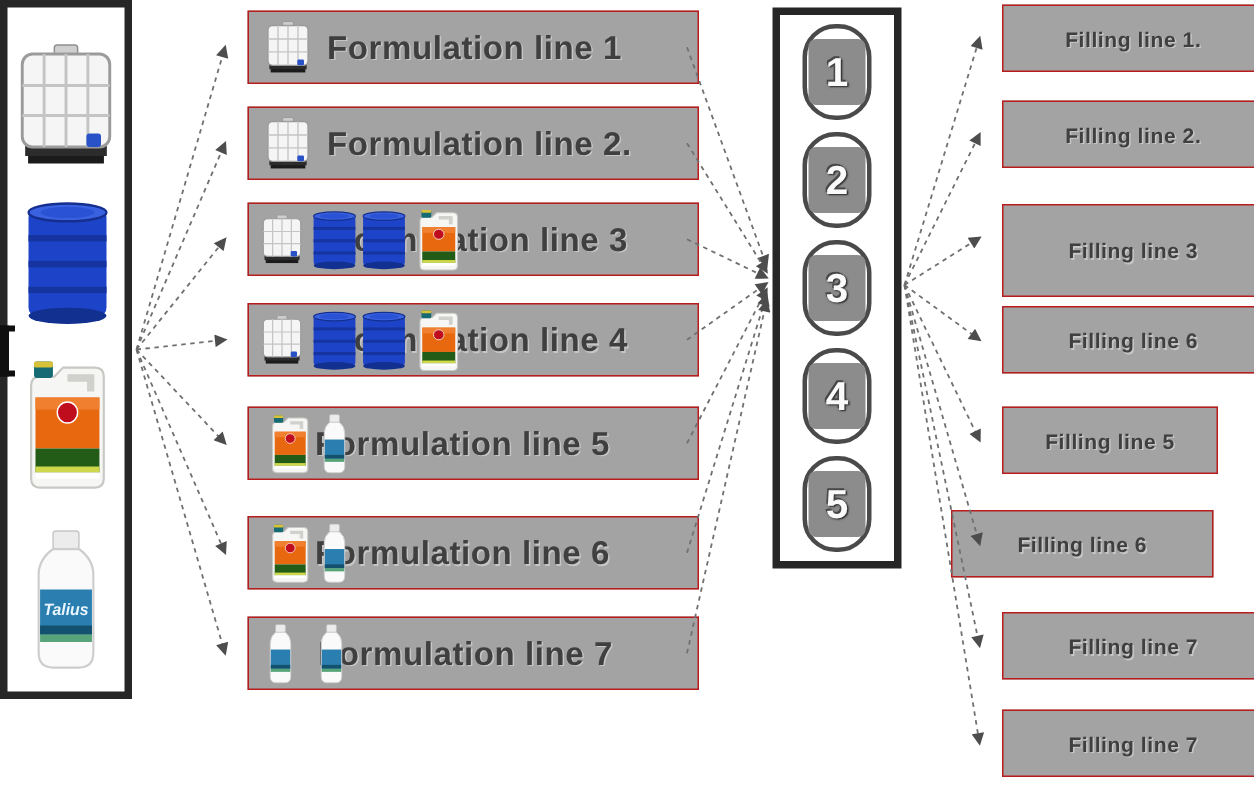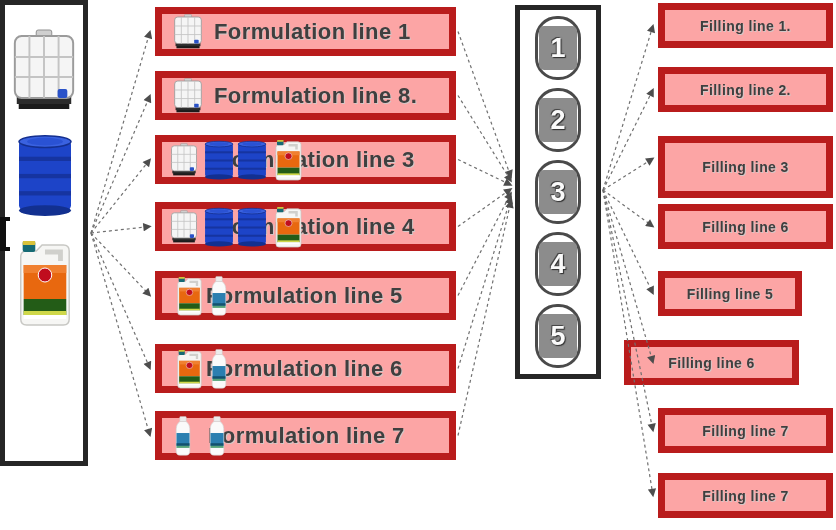--- a/index.html
+++ b/index.html
@@ -1,19 +1,19 @@
 <!DOCTYPE html>
 <html><head>
 <meta charset="utf-8">
 <style>
   html,body{margin:0;padding:0;background:#fff;}
   .canvas{position:relative;width:836px;height:530px;background:#ffffff;
           font-family:"Liberation Sans",sans-serif;overflow:hidden;}
   .panel{position:absolute;box-sizing:border-box;background:#ffffff;border:5px solid #262626;}
-  .rowbox{position:absolute;box-sizing:border-box;background:#fca5a5;border:7px solid #b91c1c;}
+  .rowbox{position:absolute;box-sizing:border-box;background:#a3a3a3;border:1px solid #b91c1c;margin-left:10px;}
   .rowlabel{position:absolute;top:50%;transform:translateY(-50%);
             font-weight:bold;font-size:22px;color:#3f3f3f;letter-spacing:.4px;white-space:nowrap;
             text-shadow:1px 1px 0 rgba(205,205,205,.85);}
   .rowlabel.center{left:0;width:100%;text-align:center;font-size:14px;}
   .icon{position:absolute;top:50%;transform:translateY(-50%);display:block;}
   .icon svg{display:block;width:100%;height:100%;}
   .product{position:absolute;}
   .product svg{display:block;width:100%;height:100%;}
   .capsule{position:absolute;box-sizing:border-box;border:3px solid #4a4a4a;border-radius:22px;background:#fff;}
   .cap-body{position:absolute;left:1px;right:1px;top:7px;bottom:7px;background:#8c8c8c;border-radius:5px;}
@@ -57,38 +57,48 @@
           <rect x="10" y="2" width="13" height="4" rx="1" fill="#d8c23a"></rect>
           <path d="M33 13 h16 v9" fill="none" stroke="#d0d0cc" stroke-width="5"></path>
           <rect x="11" y="26" width="44" height="34" fill="#e8680f"></rect>
           <rect x="11" y="26" width="44" height="8" fill="#f08030"></rect>
           <circle cx="33" cy="36" r="7" fill="#c00d1e" stroke="#ffffff" stroke-width="1"></circle>
           <rect x="11" y="60" width="44" height="16" fill="#235c17"></rect>
           <rect x="11" y="72" width="44" height="4" fill="#cfd84a"></rect>
           <rect x="11" y="76" width="44" height="4" fill="#ffffff"></rect>
         </svg>
       </div>
+      <div class="product" style="left: 15px; top: 348px; width: 48px; height: 94px;">
+        <svg viewBox="0 0 50 94" preserveAspectRatio="none">
+          <rect x="16" y="1" width="18" height="12" rx="2" fill="#ececec" stroke="#c6c6c6"></rect>
+          <path d="M16 13 Q6 20 6 30 V82 Q6 92 16 92 H34 Q44 92 44 82 V30 Q44 20 34 13 Z" fill="#fafafa" stroke="#cdcdcd" stroke-width="1.5"></path>
+          <rect x="7" y="40" width="36" height="30" fill="#2b7fb0"></rect>
+          <text x="25" y="57" font-size="11" font-style="italic" font-weight="bold" fill="#eaf6ff" text-anchor="middle" font-family="Liberation Sans, sans-serif">Talius</text>
+          <rect x="7" y="64" width="36" height="6" fill="#13516e"></rect>
+          <rect x="7" y="70" width="36" height="5" fill="#2e8f5a" opacity=".8"></rect>
+        </svg>
+      </div>
     </div>
   <div class="bracket"></div>
   <div id="formulation-column">
       <div class="rowbox" style="left: 155px; top: 7px; width: 301px; height: 49px;">
         <span class="rowlabel" style="left: 52px;">Formulation line 1</span>
         <span class="icon" style="left: 10px; width: 32px; height: 36px;">
           <svg viewBox="0 0 72 84" preserveAspectRatio="none">
             <rect x="10" y="74" width="52" height="6" fill="#1b1b1b"></rect>
             <rect x="8" y="68" width="56" height="7" fill="#2c2c2c"></rect>
             <rect x="28" y="1" width="16" height="8" rx="2" fill="#cfcfcf" stroke="#8f8f8f"></rect>
             <rect x="6" y="7" width="60" height="62" rx="7" fill="#f5f5f5" stroke="#9b9b9b" stroke-width="2"></rect>
             <path d="M21 7 V69 M36 7 V69 M51 7 V69 M6 28 H66 M6 48 H66" stroke="#c4c4c4" stroke-width="2" fill="none"></path>
             <rect x="50" y="60" width="10" height="9" rx="2" fill="#2a52c8"></rect>
           </svg>
         </span>
       </div>
       <div class="rowbox" style="left: 155px; top: 71px; width: 301px; height: 49px;">
-        <span class="rowlabel" style="left: 52px;">Formulation line 8.</span>
+        <span class="rowlabel" style="left: 52px;">Formulation line 2.</span>
         <span class="icon" style="left: 10px; width: 32px; height: 36px;">
           <svg viewBox="0 0 72 84" preserveAspectRatio="none">
             <rect x="10" y="74" width="52" height="6" fill="#1b1b1b"></rect>
             <rect x="8" y="68" width="56" height="7" fill="#2c2c2c"></rect>
             <rect x="28" y="1" width="16" height="8" rx="2" fill="#cfcfcf" stroke="#8f8f8f"></rect>
             <rect x="6" y="7" width="60" height="62" rx="7" fill="#f5f5f5" stroke="#9b9b9b" stroke-width="2"></rect>
             <path d="M21 7 V69 M36 7 V69 M51 7 V69 M6 28 H66 M6 48 H66" stroke="#c4c4c4" stroke-width="2" fill="none"></path>
             <rect x="50" y="60" width="10" height="9" rx="2" fill="#2a52c8"></rect>
           </svg>
         </span>

